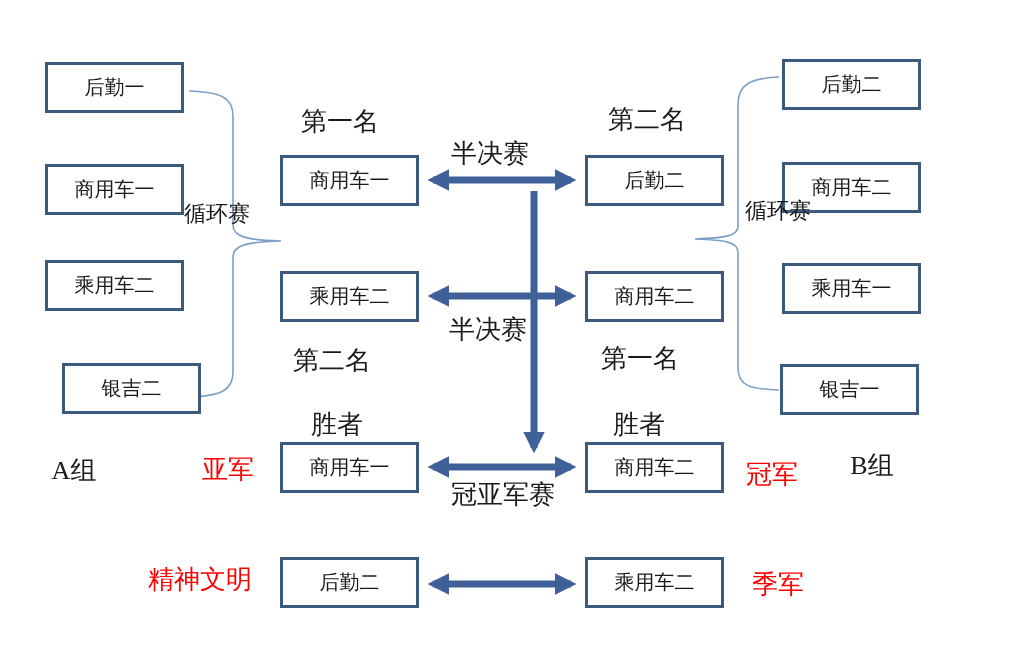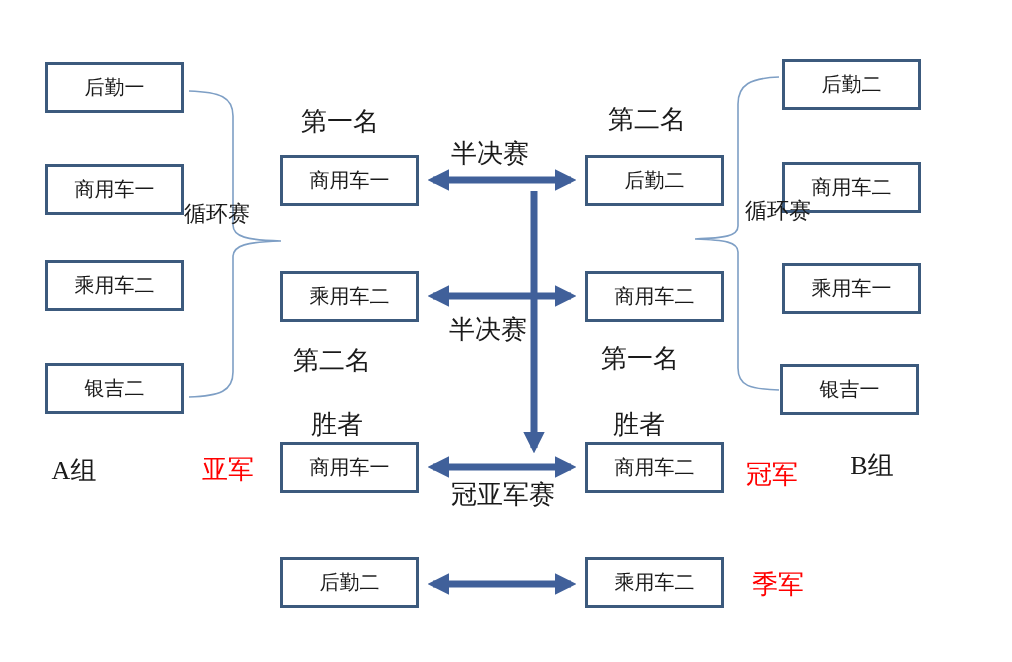--- a/index.html
+++ b/index.html
@@ -49,21 +49,21 @@
     <path d="M189,91 C220,92 233,97 233,116 L233,225 C233,237 247,240 281,241
              C247,242 233,245 233,257 L233,372 C233,391 220,396 189,397" fill="none" stroke="#7e9fc5" stroke-width="1.6"></path>
 
     <path d="M779,77 C750,78 738,85 738,104 L738,226 C738,236 725,238 695,239
              C725,240 738,242 738,252 L738,368 C738,386 750,389 779,390" fill="none" stroke="#7e9fc5" stroke-width="1.6"></path>
   </svg>
 
   <div class="team-box" style="left:45px;top:62px">后勤一</div>
   <div class="team-box" style="left:45px;top:164px">商用车一</div>
   <div class="team-box" style="left:45px;top:260px">乘用车二</div>
-  <div class="team-box" style="left:45px;top:363px">银吉二</div>
+  <div class="team-box" style="left:62px;top:363px">银吉二</div>
   <div class="lbl vtext" style="left:184px;top:200px">循环赛</div>
   <div class="lbl" style="left:74px;top:457px">A组</div>
 
   <div class="team-box" style="left:782px;top:59px">后勤二</div>
   <div class="team-box" style="left:782px;top:162px">商用车二</div>
   <div class="team-box" style="left:782px;top:263px">乘用车一</div>
   <div class="team-box" style="left:780px;top:364px">银吉一</div>
   <div class="lbl vtext" style="left:745px;top:197px">循环赛</div>
   <div class="lbl" style="left:872px;top:452px">B组</div>
 
@@ -82,15 +82,16 @@
   <div class="lbl" style="left:337px;top:411px">胜者</div>
   <div class="lbl" style="left:639px;top:411px">胜者</div>
   <div class="team-box" style="left:280px;top:442px">商用车一</div>
   <div class="team-box" style="left:585px;top:442px">商用车二</div>
   <div class="lbl red" style="left:228px;top:456px">亚军</div>
   <div class="lbl red" style="left:772px;top:461px">冠军</div>
   <div class="lbl" style="left:503px;top:481px">冠亚军赛</div>
 
   <div class="team-box" style="left:280px;top:557px">后勤二</div>
   <div class="team-box" style="left:585px;top:557px">乘用车二</div>
+  <div class="lbl red" style="left:200px;top:566px">精神文明</div>
   <div class="lbl red" style="left:778px;top:571px">季军</div>
 
 </div>
 
 </body></html>

